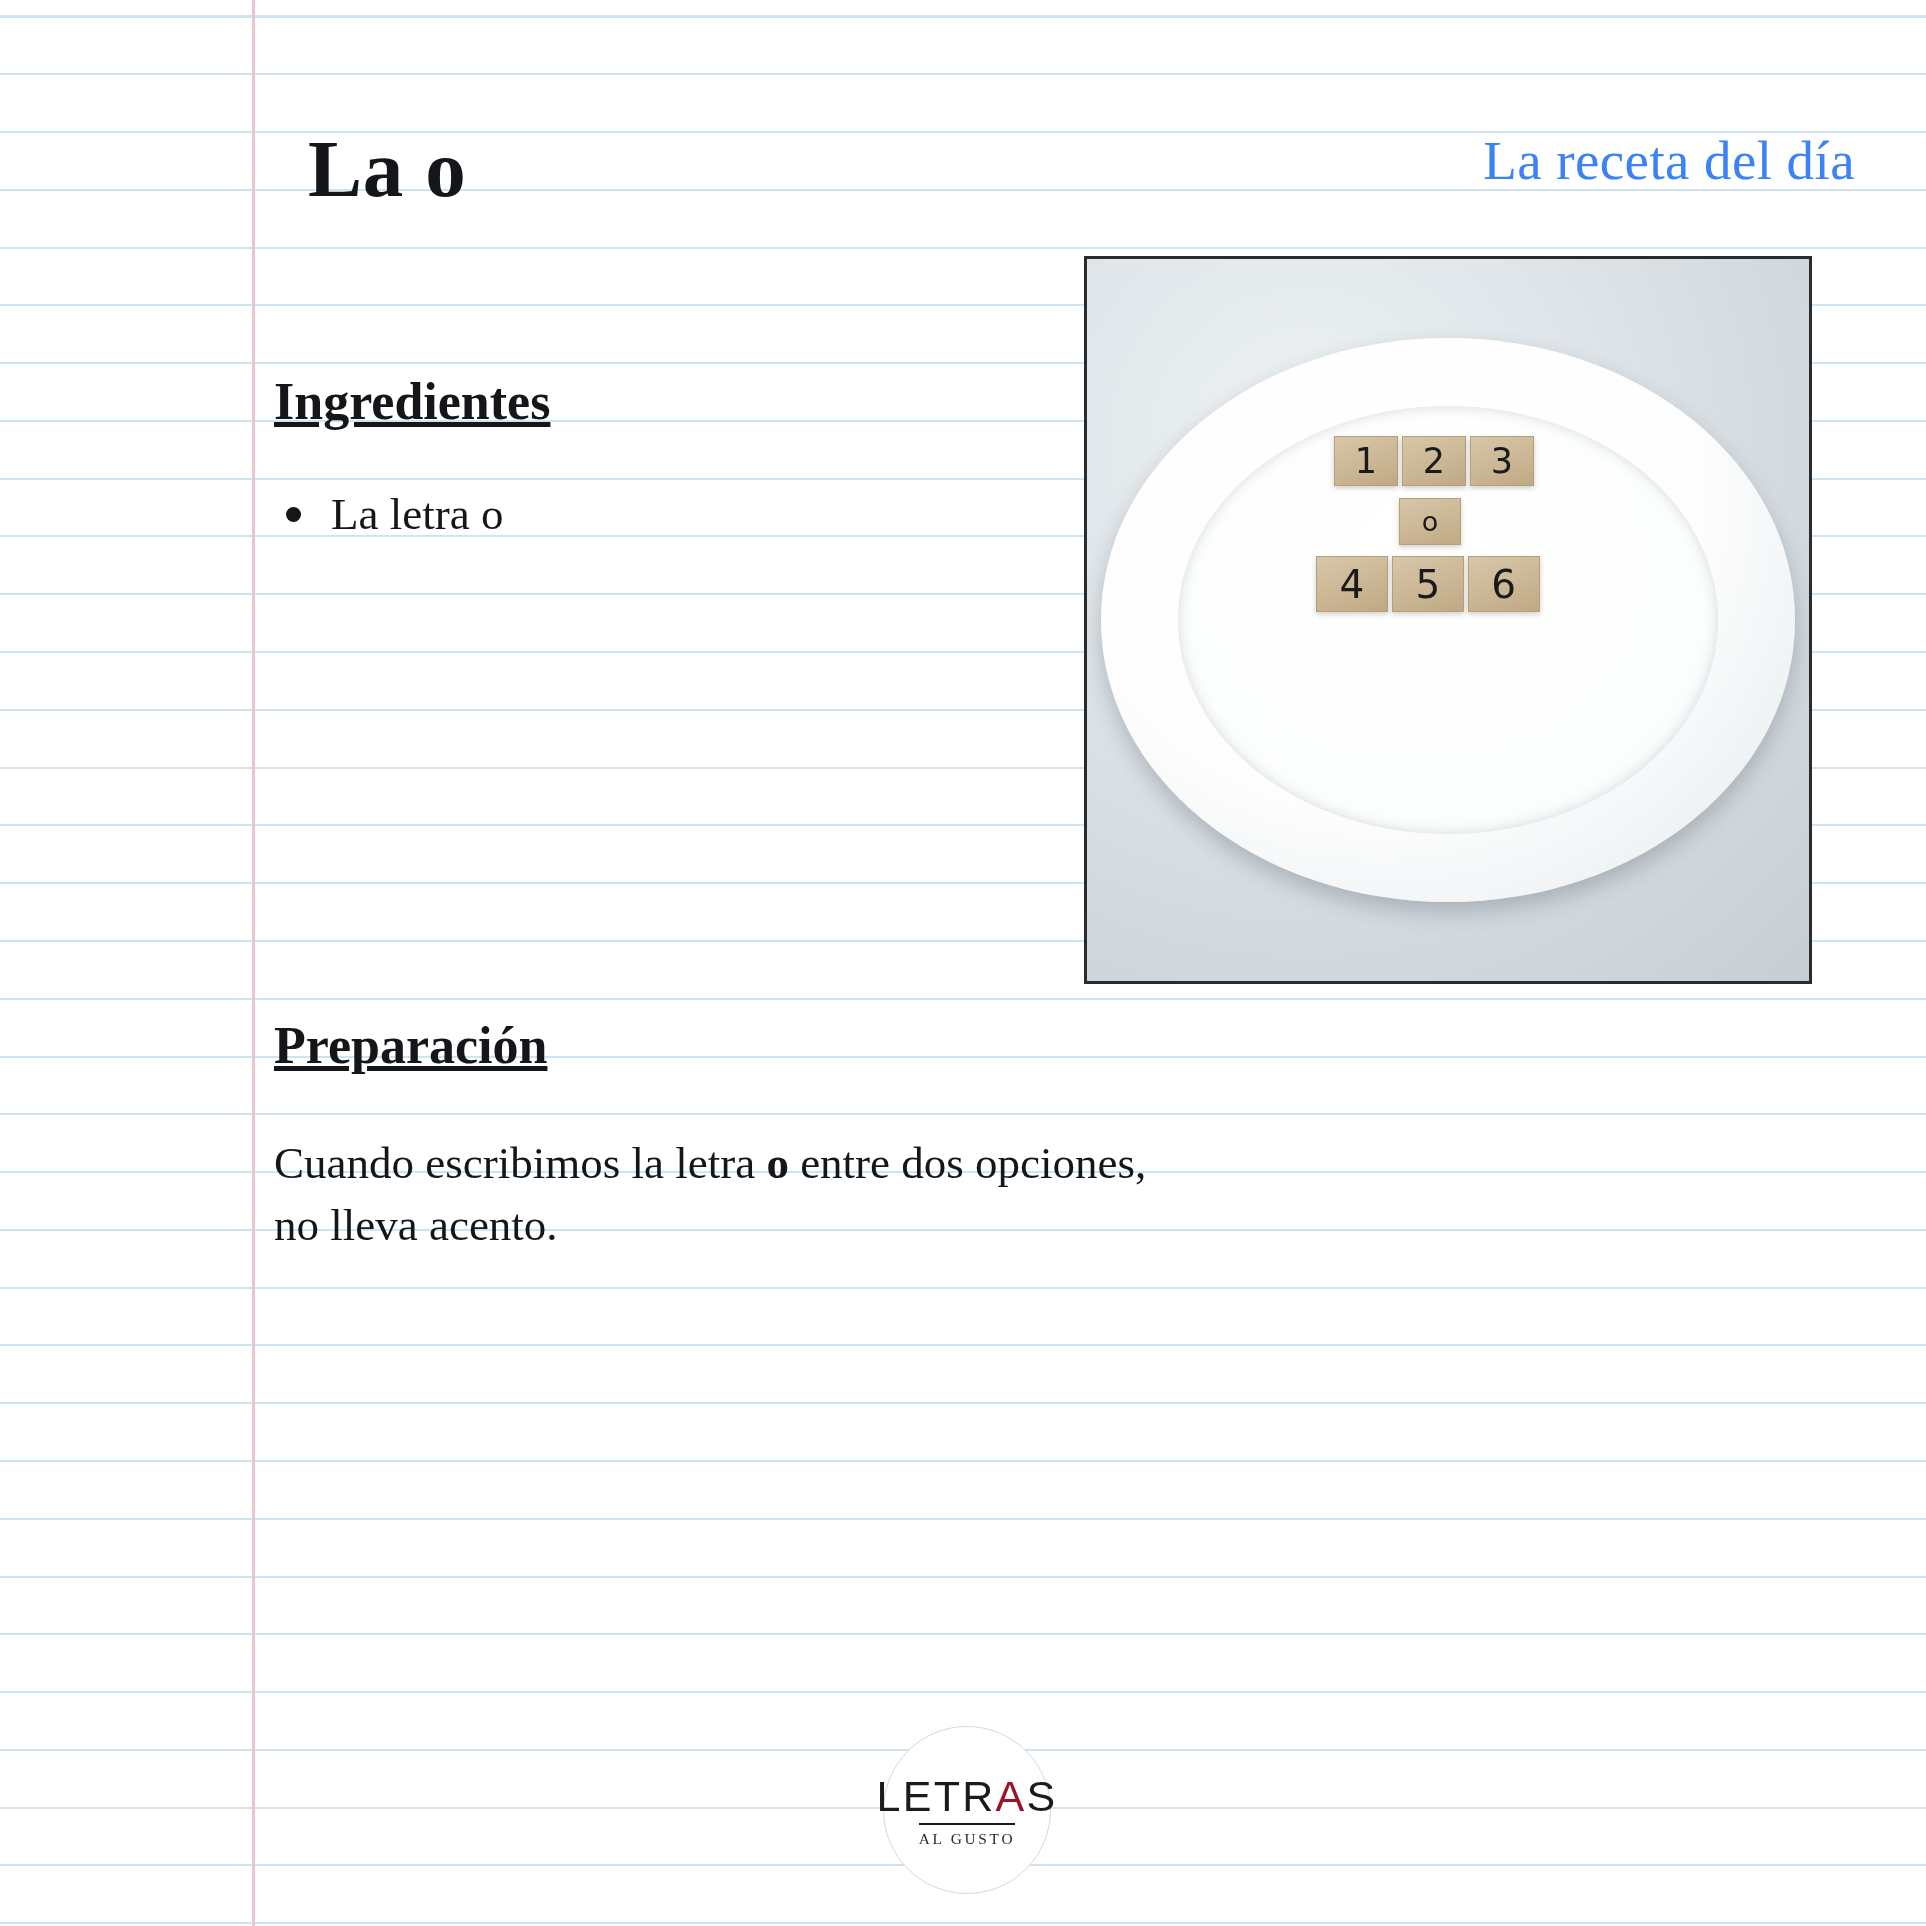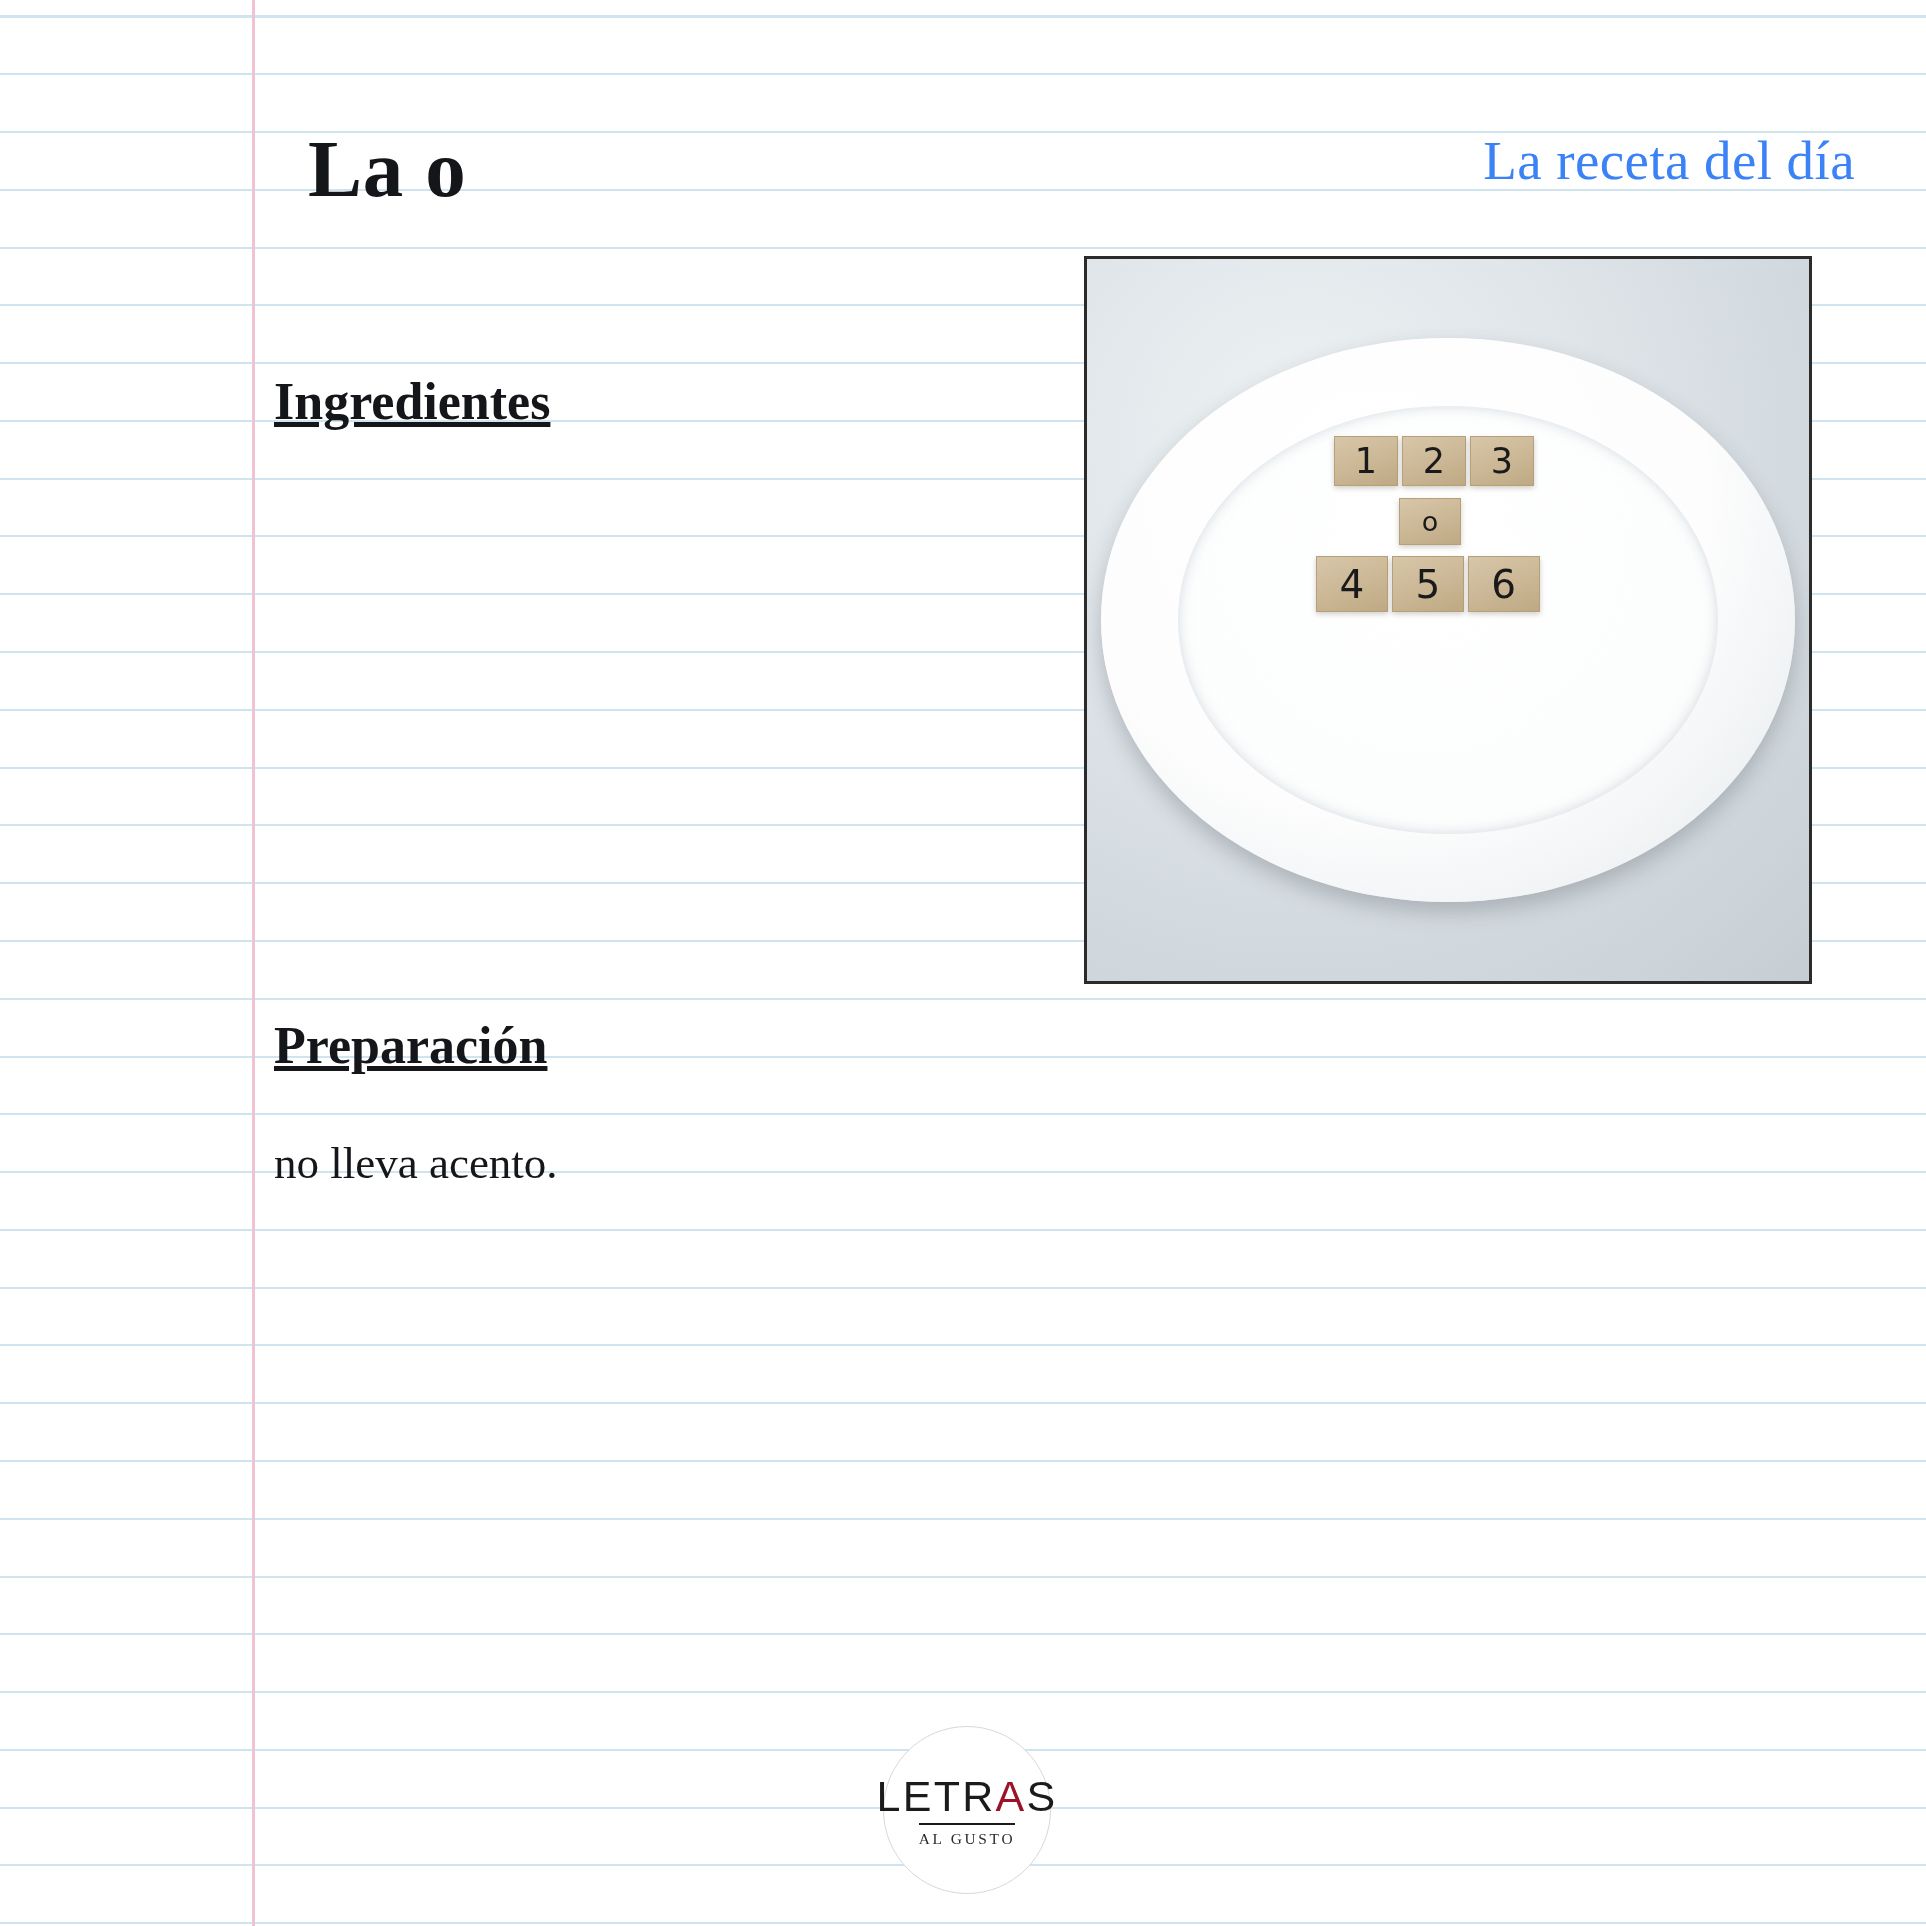--- a/index.html
+++ b/index.html
@@ -289,25 +289,29 @@
   <div id="margin-line"></div>
 
   <div id="content">
 
     <h1 id="title">La o</h1>
     <div id="kicker">La receta del día</div>
 
     <h2 id="heading-ingredientes" class="section-heading">Ingredientes</h2>
 
     <ul id="ingredients-list">
+      <li>La letra o</li>
     </ul>
 
     <h2 id="heading-preparacion" class="section-heading">Preparación</h2>
 
     <div id="preparation">
+      <div>
+        <span>Cuando escribimos la letra </span><span class="strong-o">o</span><span> entre dos opciones,</span>
+      </div>
       <div>no lleva acento.</div>
     </div>
 
     <div id="photo-frame">
       <div id="photo-bg"></div>
       <div id="plate">
         <div id="plate-inner"></div>
       </div>
 
       <div id="row-top" class="tile-row">

